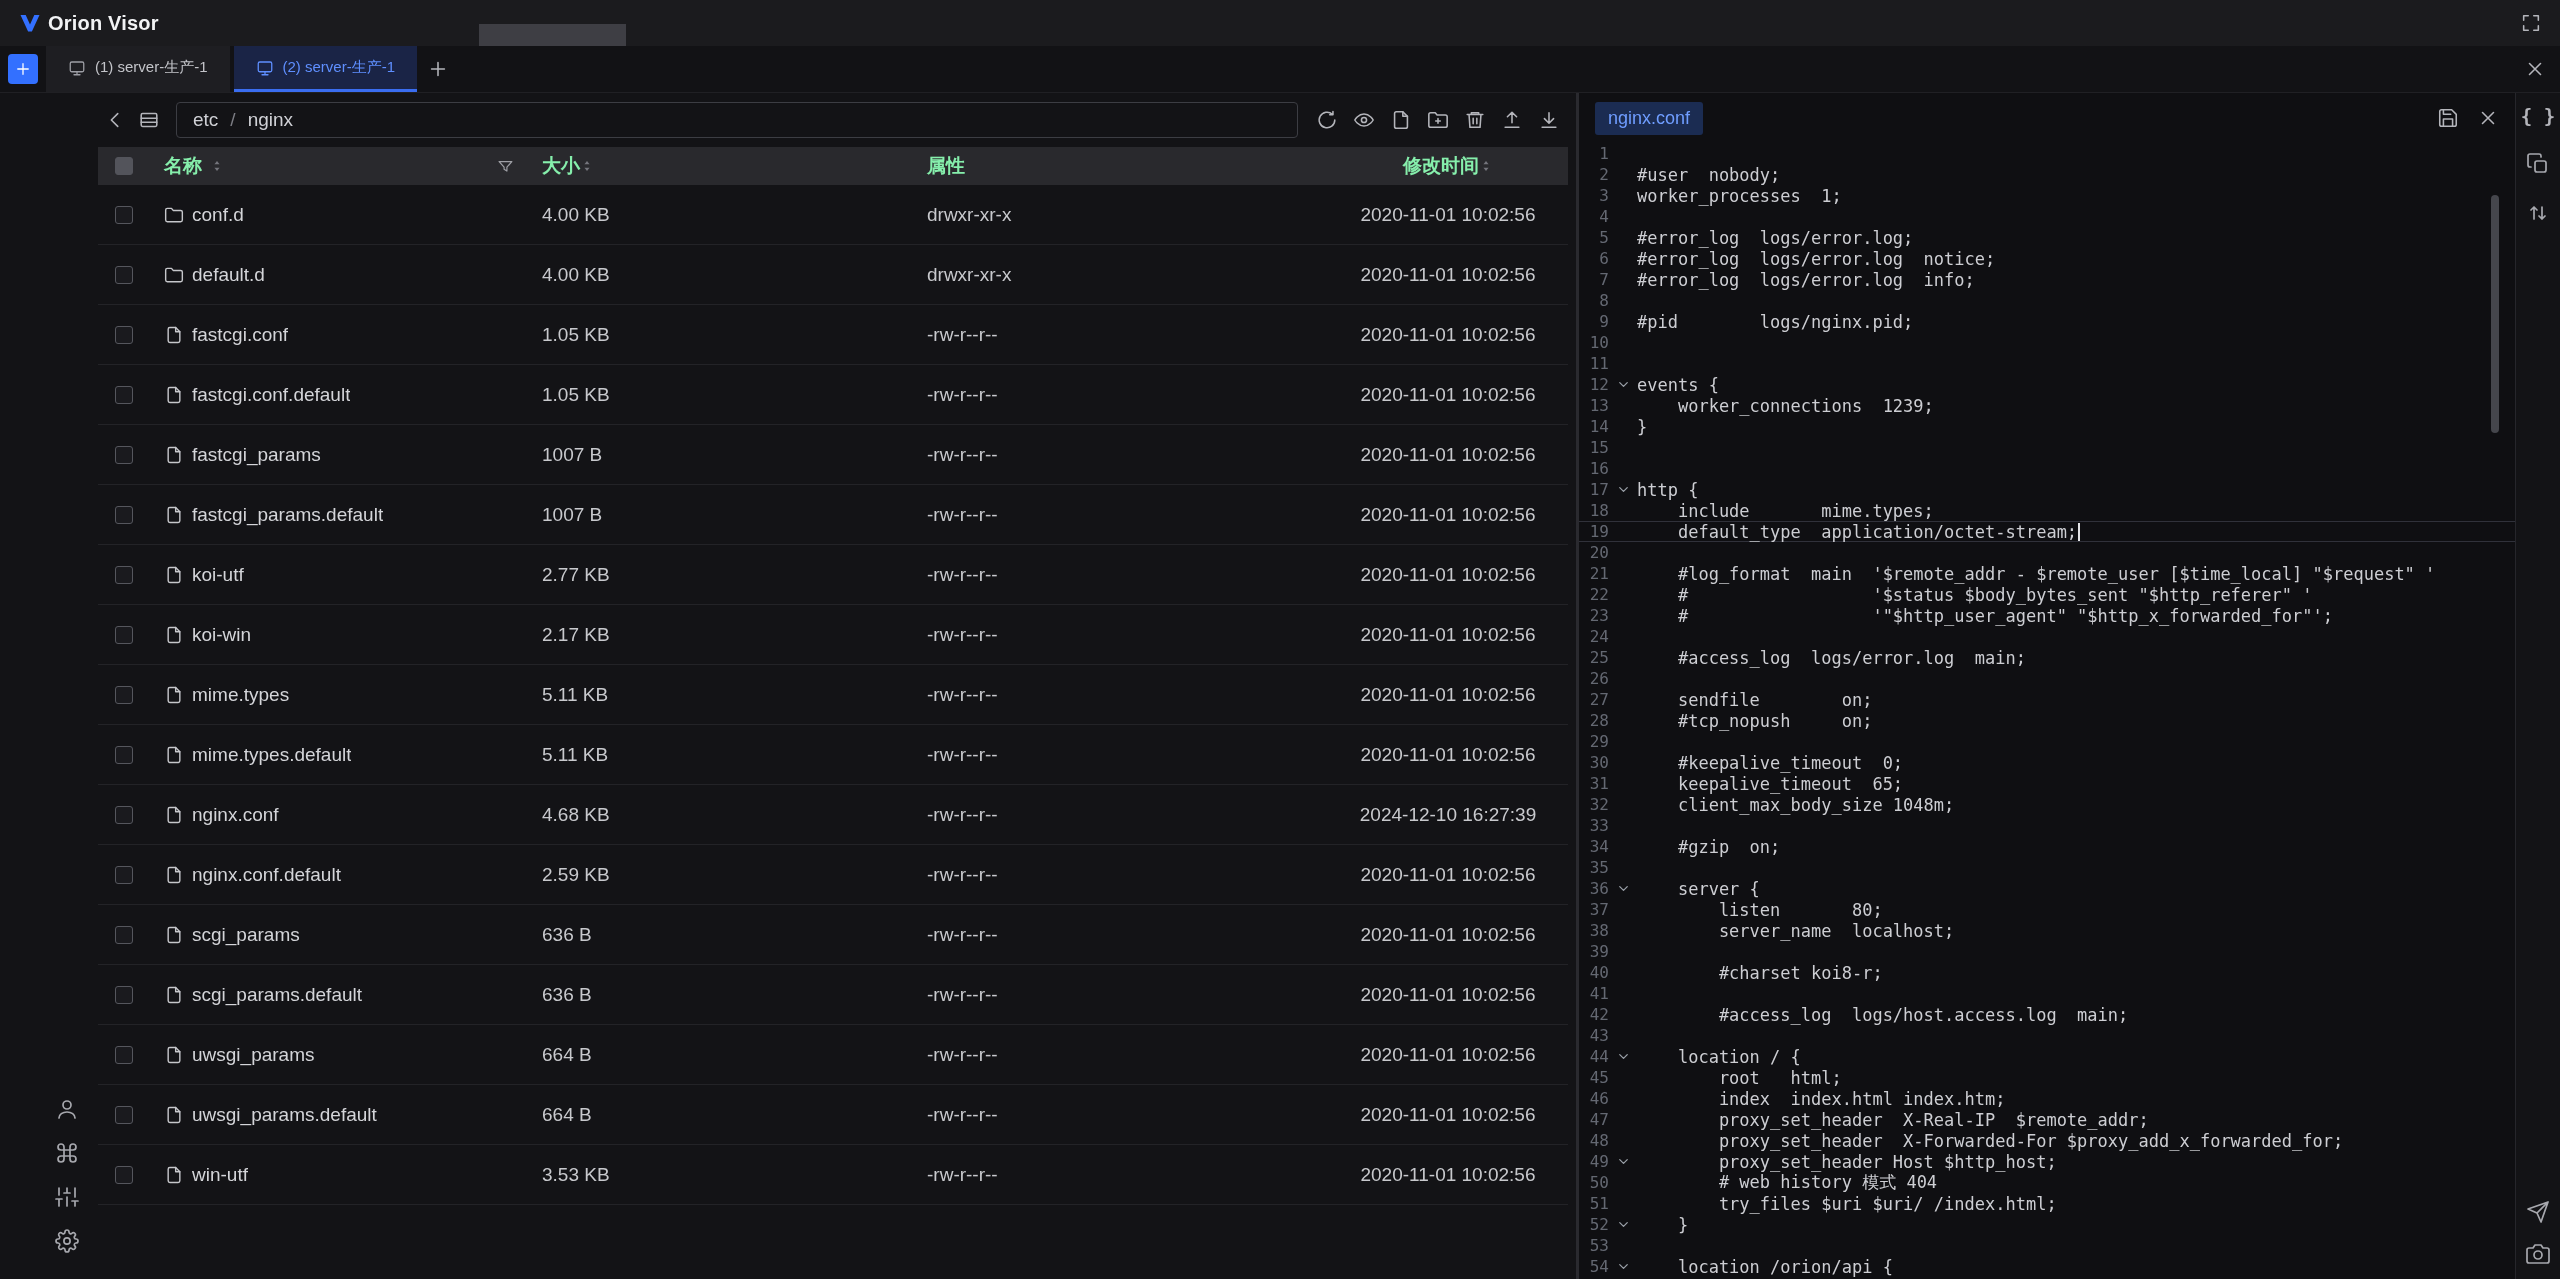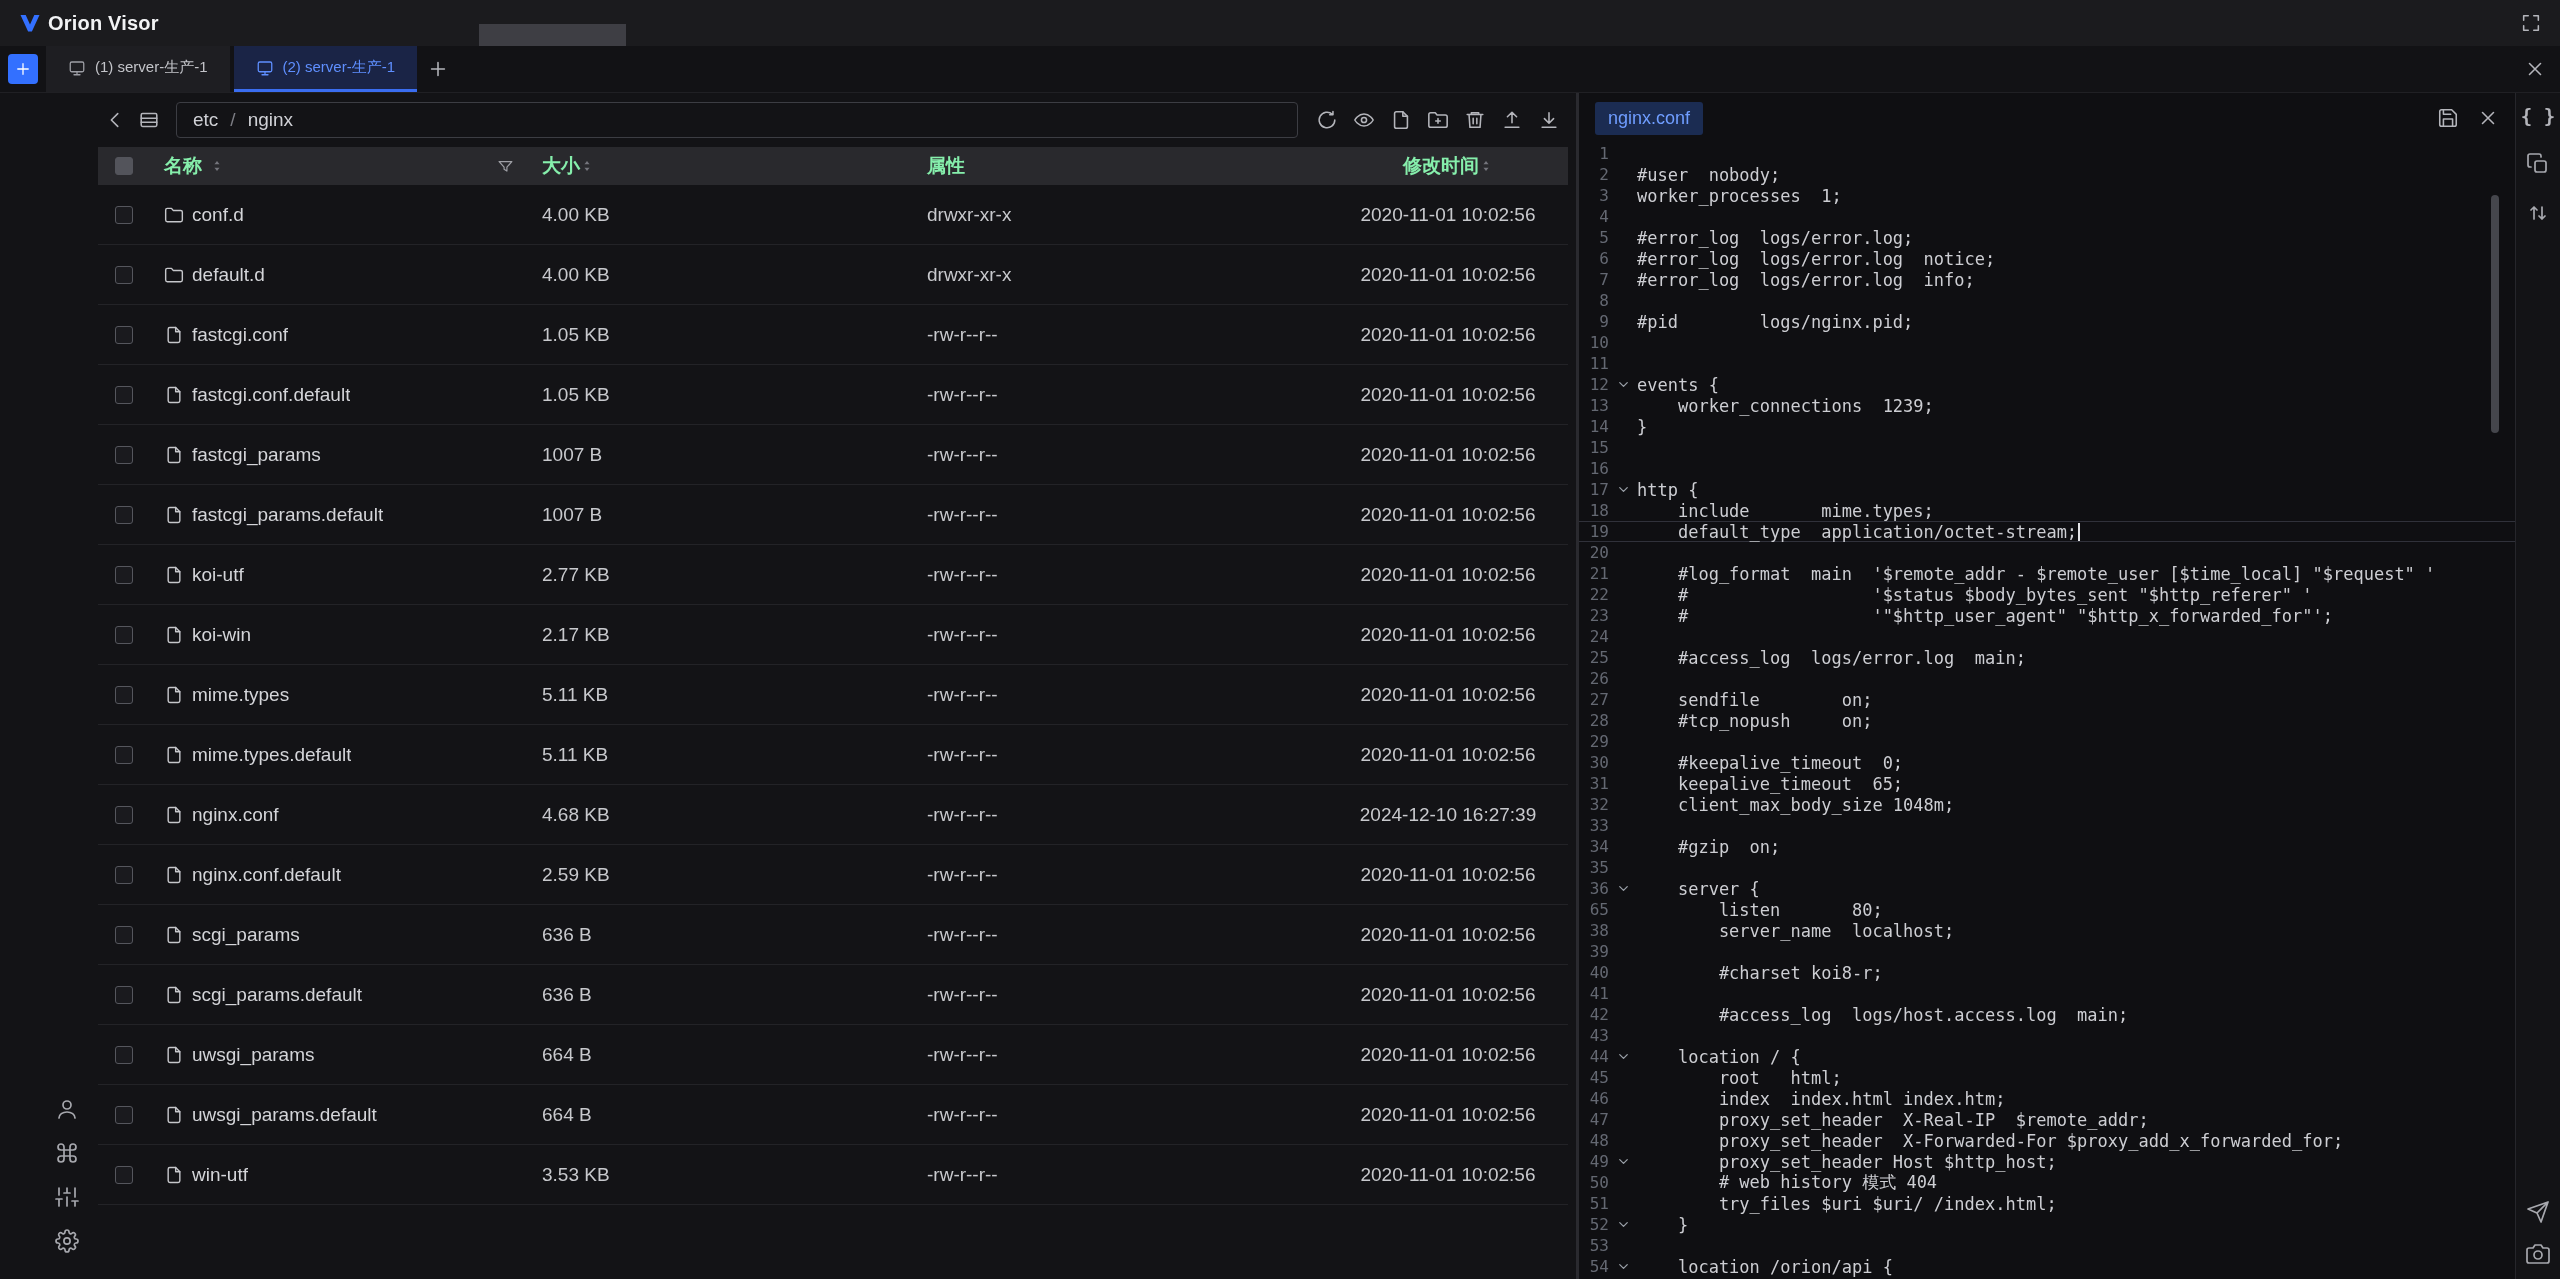--- a/index.html
+++ b/index.html
@@ -823,21 +823,21 @@
               <div class="code-line">
                 <span class="ln">36</span>
                 <span class="fold">
                   <svg viewBox="0 0 24 24" fill="none" stroke="currentColor" stroke-width="2" stroke-linecap="round" stroke-linejoin="round">
                     <path d="M6 9l6 6 6-6"></path>
                   </svg>
                 </span>
                 <span class="code">    server {</span>
               </div>
               <div class="code-line">
-                <span class="ln">65</span>
+                <span class="ln">37</span>
                 <span class="fold"></span>
                 <span class="code">        listen       80;</span>
               </div>
               <div class="code-line">
                 <span class="ln">38</span>
                 <span class="fold"></span>
                 <span class="code">        server_name  localhost;</span>
               </div>
               <div class="code-line">
                 <span class="ln">39</span>

